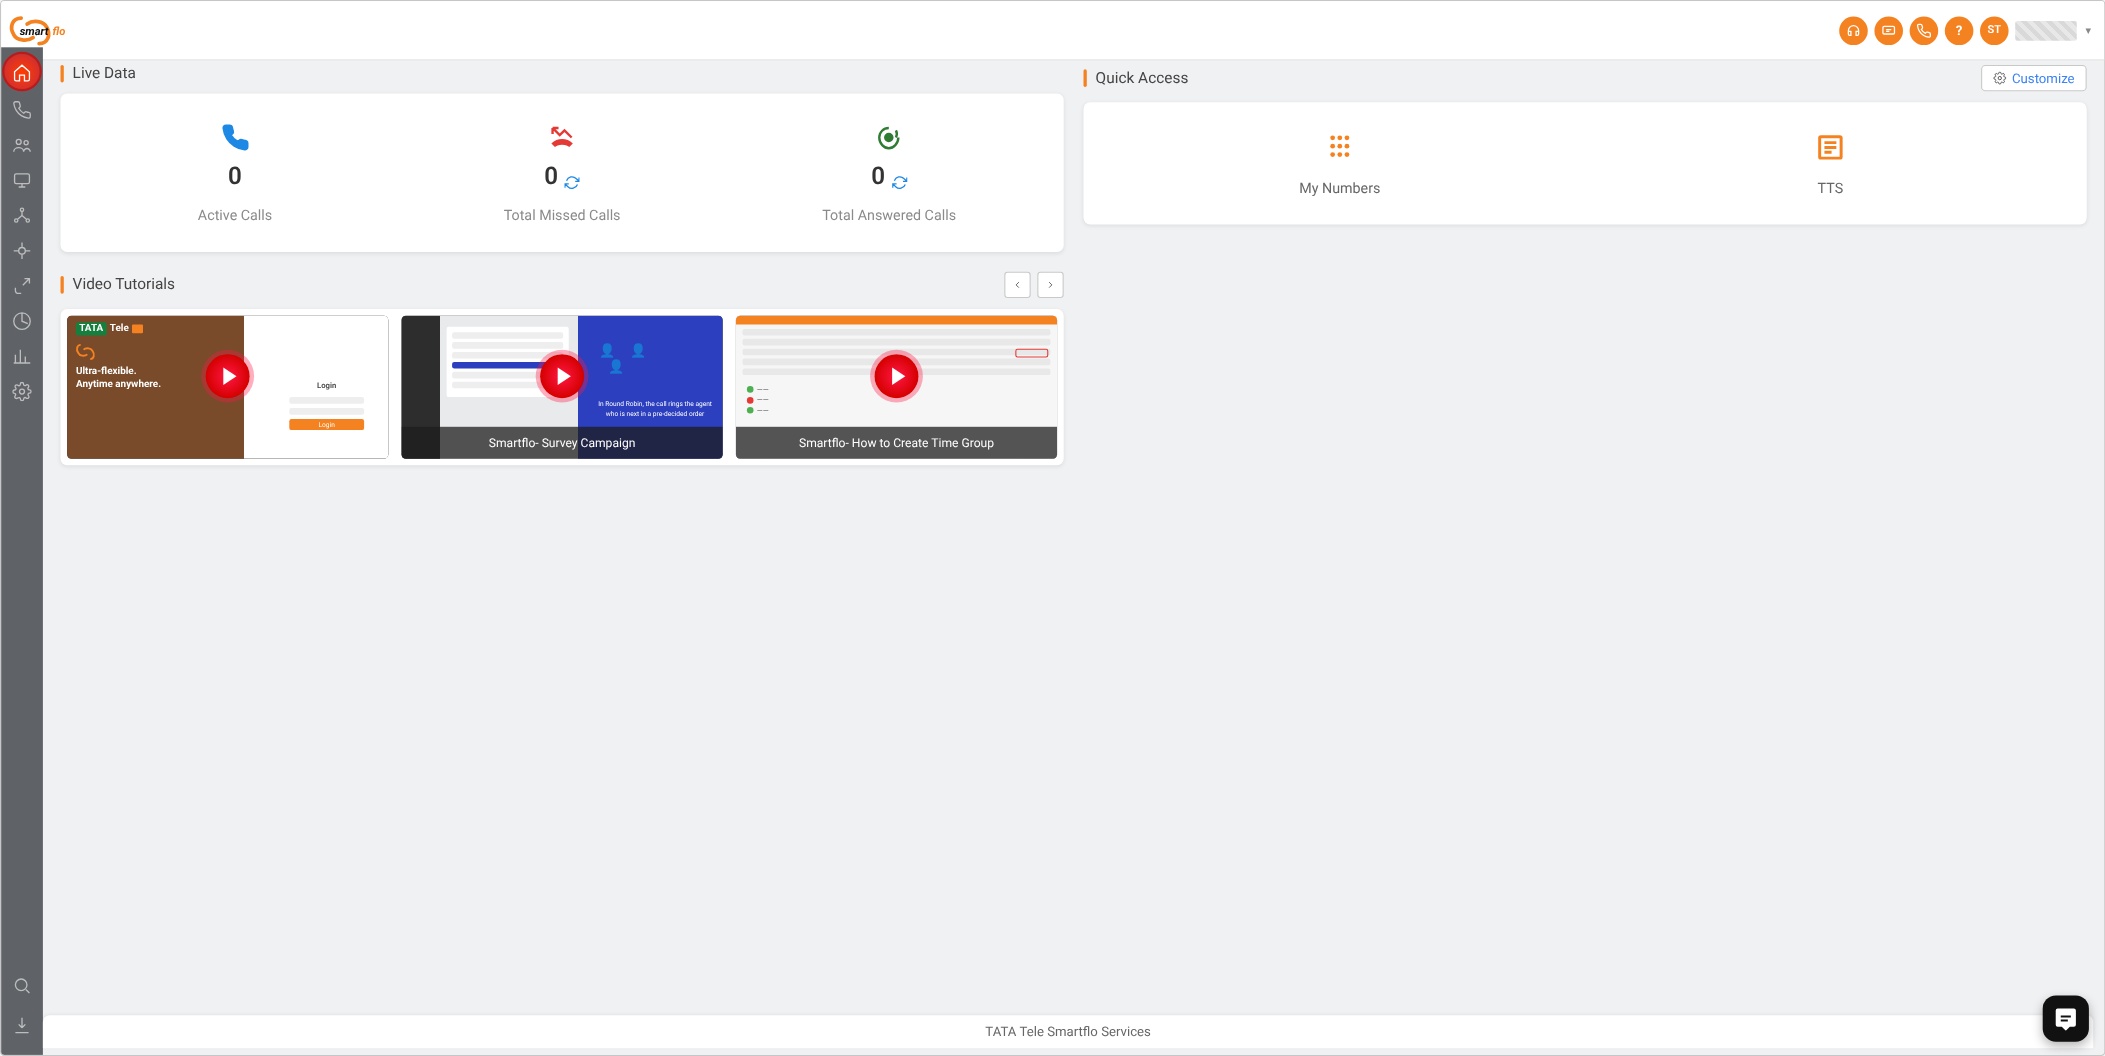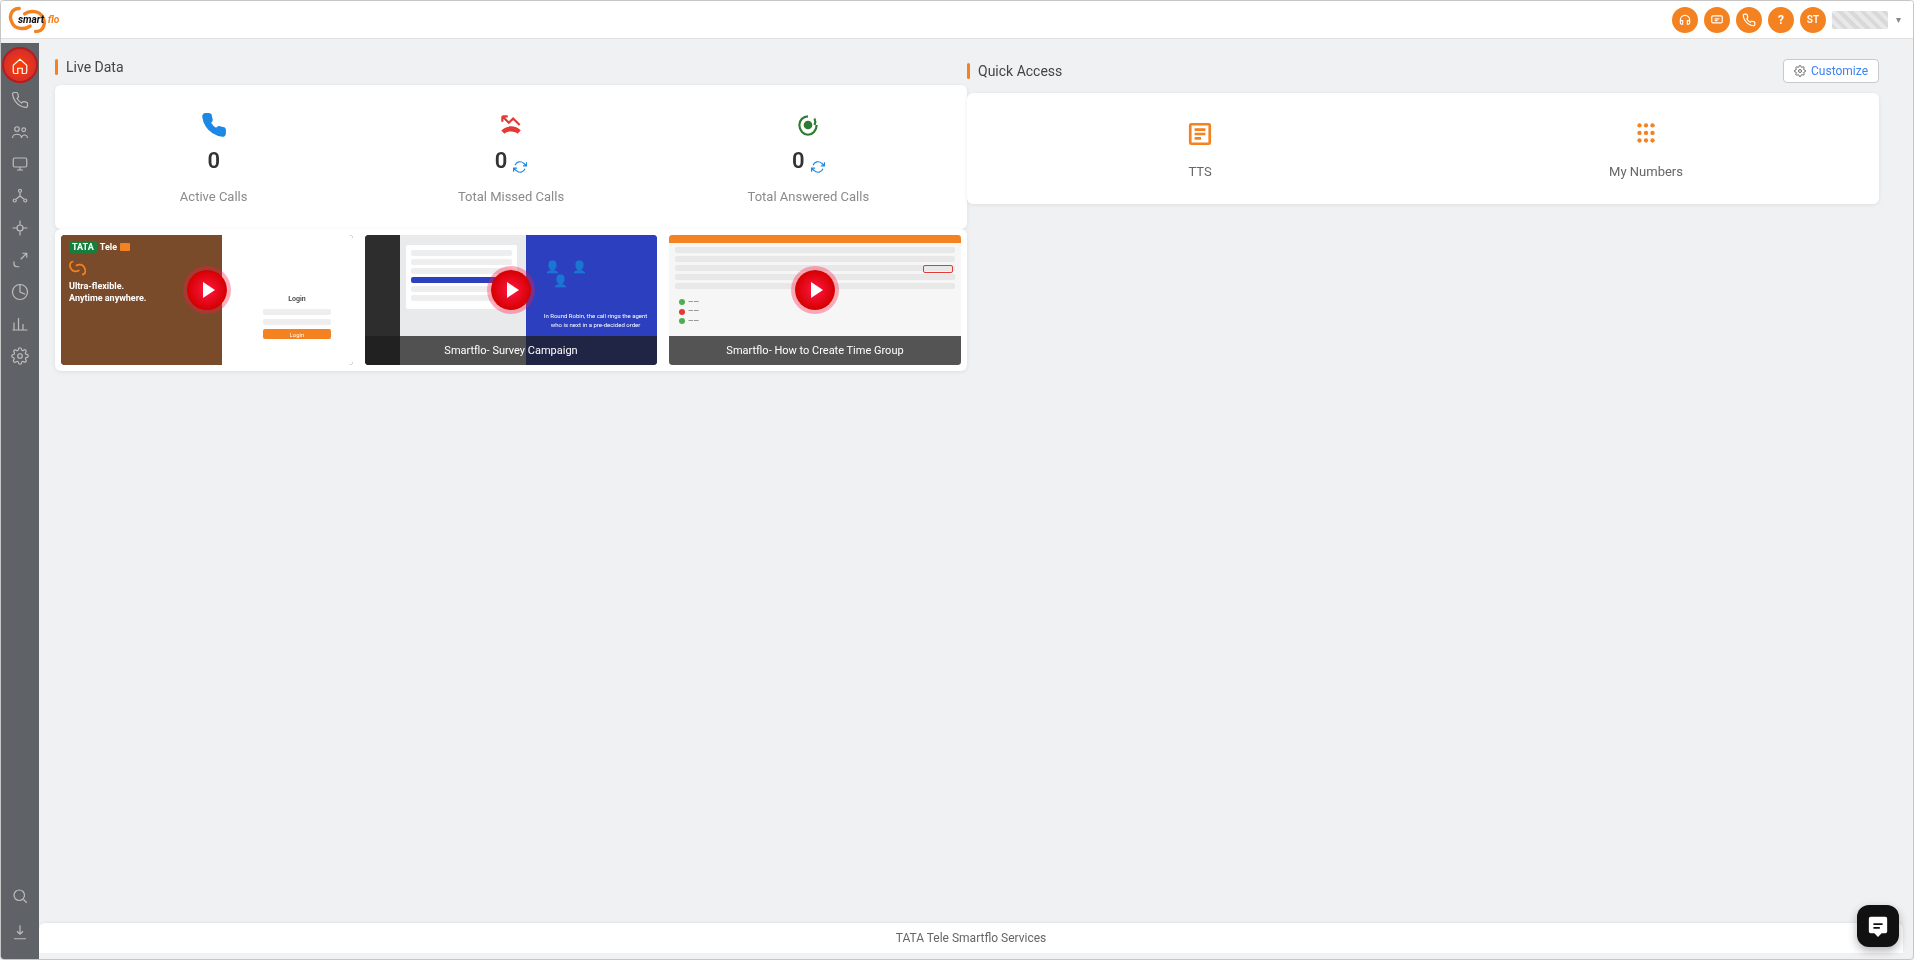--- a/index.html
+++ b/index.html
@@ -11,40 +11,40 @@
     --text:#555;
     --text-light:#8a8a8a;
     --sidebar:#5f6368;
     --green:#2e7d32;
     --blue:#1e88e5;
   }
   *{box-sizing:border-box;font-family:Segoe UI, Roboto, Arial, sans-serif;}
   html,body{margin:0;padding:0;height:100%;width:100%;}
   body{background:var(--gray-bg);position:relative;overflow:hidden;border:1px solid #c6c6c6;border-radius:4px;}
   
-  .topbar{background:#fff;height:38px;display:flex;align-items:center;justify-content:space-between;padding:0 12px 0 6px;border-bottom:1px solid #e0e0e0;}
+  .topbar{background:#fff;height:54px;display:flex;align-items:center;justify-content:space-between;padding:0 12px 0 6px;border-bottom:1px solid #e0e0e0;}
   .logo{display:flex;align-items:center;}
   .logo svg{height:34px;}
   .top-actions{display:flex;align-items:center;gap:6px;}
   .circle-btn{width:26px;height:26px;border-radius:50%;background:var(--orange);display:flex;align-items:center;justify-content:center;color:#fff;font-size:12px;cursor:pointer;}
   .circle-btn svg{width:14px;height:14px;stroke:#fff;fill:none;stroke-width:2;}
   .avatar{width:26px;height:26px;border-radius:50%;background:var(--orange);color:#fff;font-size:10px;font-weight:600;display:flex;align-items:center;justify-content:center;}
   .redact{width:56px;height:18px;background:repeating-linear-gradient(45deg,#d9d9d9,#d9d9d9 4px,#e8e8e8 4px,#e8e8e8 8px);border-radius:2px;filter:blur(0.6px);}
   .dropdown-caret{font-size:10px;color:#888;margin-left:2px;}
   
   .sidebar{position:absolute;top:42px;left:0;bottom:0;width:38px;background:var(--sidebar);display:flex;flex-direction:column;align-items:center;padding-top:6px;}
   .side-item{width:34px;height:30px;display:flex;align-items:center;justify-content:center;color:#bdbdbd;cursor:pointer;margin-bottom:2px;border-radius:4px;}
   .side-item svg{width:18px;height:18px;stroke:#bdbdbd;fill:none;stroke-width:1.6;}
   .side-item.active{background:radial-gradient(circle,#ff3d00 0%,#d32f2f 70%);border-radius:50%;height:34px;width:34px;}
   .side-item.active svg{stroke:#fff;}
   .side-active-ring{position:absolute;top:4px;width:36px;height:36px;border-radius:50%;border:2px solid #b71c1c;pointer-events:none;}
   .side-bottom{margin-top:auto;margin-bottom:10px;display:flex;flex-direction:column;align-items:center;gap:4px;}
   
   .main{position:absolute;top:42px;left:38px;right:0;bottom:0;padding:16px 16px 40px 16px;overflow:auto;}
-  .row{display:flex;}
+  .row{display:flex;gap:18px;}
   .col-left{flex:0 0 calc(50% - 9px);}
   .col-right{flex:0 0 calc(50% - 9px);}
   .section-header{display:flex;align-items:center;justify-content:space-between;margin-bottom:10px;}
   .section-title{display:flex;align-items:center;gap:8px;font-size:14px;color:#444;}
   .bar{width:3px;height:16px;background:var(--orange);border-radius:2px;}
   .customize-btn{background:#fff;border:1px solid #c9c9c9;border-radius:4px;padding:4px 10px;font-size:12px;color:#3b82f6;display:flex;align-items:center;gap:5px;cursor:pointer;}
   .customize-btn svg{width:12px;height:12px;stroke:#444;fill:none;stroke-width:1.6;}
   .card{background:var(--card);border-radius:6px;box-shadow:0 1px 4px rgba(0,0,0,.08);}
   
   .live-card{display:flex;padding:25px 10px;}
@@ -256,20 +256,38 @@
           <div class="live-value">
             <span>0</span>
             <span class="refresh-mini"><svg viewBox="0 0 24 24">
                   <path d="M23 4v6h-6M1 20v-6h6M3.51 9a9 9 0 0114.85-3.36L23 10M1 14l4.64 4.36A9 9 0 0020.49 15"></path>
                 </svg></span>
           </div>
           <div class="live-label">Total Answered Calls</div>
         </div>
       </div>
 
+      <div class="video-header">
+        <div class="section-title">
+          <span class="bar"></span>
+            <span>Video Tutorials</span>
+        </div>
+        <div class="pager">
+          <div class="pager-btn">
+              <svg viewBox="0 0 24 24">
+                <path d="M15 18l-6-6 6-6"></path>
+              </svg>
+            </div>
+          <div class="pager-btn">
+              <svg viewBox="0 0 24 24">
+                <path d="M9 18l6-6-6-6"></path>
+              </svg>
+            </div>
+        </div>
+      </div>
       <div class="video-grid">
 
         <div class="video-card">
           <div class="video-thumb v1"></div>
           <div class="v1-logo"><span style="background:#15803d;padding:1px 3px;border-radius:2px;">TATA</span> Tele <span style="background:#f58220;width:10px;height:8px;display:inline-block;border-radius:1px;"></span></div>
           <div style="position:absolute;left:8px;top:24px;"><svg width="26" height="18" viewBox="0 0 60 40">
                 <path d="M10 5 C2 5 0 15 5 22 C8 28 18 30 24 25" fill="none" stroke="#f58220" stroke-width="4"></path>
                 <path d="M30 35 C38 35 40 25 35 18 C32 12 22 10 16 15" fill="none" stroke="#f58220" stroke-width="4"></path>
               </svg></div>
           <div class="v1-overlay">
@@ -331,45 +349,45 @@
         </div>
         <button class="customize-btn">
           <svg viewBox="0 0 24 24">
               <circle cx="12" cy="12" r="3"></circle>
               <path d="M19.4 15a1.65 1.65 0 00.33 1.82l.06.06a2 2 0 11-2.83 2.83l-.06-.06A1.65 1.65 0 0015 19.4a1.65 1.65 0 00-1 1.51V21a2 2 0 11-4 0v-.09A1.65 1.65 0 009 19.4a1.65 1.65 0 00-1.82.33l-.06.06a2 2 0 11-2.83-2.83l.06-.06A1.65 1.65 0 004.6 15a1.65 1.65 0 00-1.51-1H3a2 2 0 110-4h.09A1.65 1.65 0 004.6 9a1.65 1.65 0 00-.33-1.82l-.06-.06a2 2 0 112.83-2.83l.06.06A1.65 1.65 0 009 4.6a1.65 1.65 0 001-1.51V3a2 2 0 114 0v.09c0 .66.39 1.26 1 1.51a1.65 1.65 0 001.82-.33l.06-.06a2 2 0 112.83 2.83l-.06.06A1.65 1.65 0 0019.4 9c.25.61.85 1 1.51 1H21a2 2 0 110 4h-.09c-.66 0-1.26.39-1.51 1z"></path>
             </svg>
           <span>Customize</span>
         </button>
       </div>
       <div class="card qa-card">
-        <div class="qa-item">
-          <div class="qa-icon">
-            <svg viewBox="0 0 24 24" fill="none" stroke="#f58220" stroke-width="2.5">
-                <rect x="3" y="3" width="18" height="18" rx="1"></rect>
-                <path d="M7 8h10M7 12h10M7 16h6"></path>
-              </svg>
-          </div>
-          <div class="qa-label">TTS</div>
-        </div>
         <div class="qa-item">
           <div class="qa-icon">
             <svg viewBox="0 0 24 24" fill="#f58220">
                 <circle cx="6" cy="4" r="2"></circle>
                 <circle cx="12" cy="4" r="2"></circle>
                 <circle cx="18" cy="4" r="2"></circle>
                 <circle cx="6" cy="11" r="2"></circle>
                 <circle cx="12" cy="11" r="2"></circle>
                 <circle cx="18" cy="11" r="2"></circle>
                 <circle cx="6" cy="18" r="2"></circle>
                 <circle cx="12" cy="18" r="2"></circle>
                 <circle cx="18" cy="18" r="2"></circle>
               </svg>
           </div>
           <div class="qa-label">My Numbers</div>
         </div>
+        <div class="qa-item">
+          <div class="qa-icon">
+            <svg viewBox="0 0 24 24" fill="none" stroke="#f58220" stroke-width="2.5">
+                <rect x="3" y="3" width="18" height="18" rx="1"></rect>
+                <path d="M7 8h10M7 12h10M7 16h6"></path>
+              </svg>
+          </div>
+          <div class="qa-label">TTS</div>
+        </div>
       </div>
     </div>
   </div>
 </div>
 
 <div class="footer">
   <span>TATA Tele Smartflo Services</span>
 </div>
 
 <div class="chat-fab">

